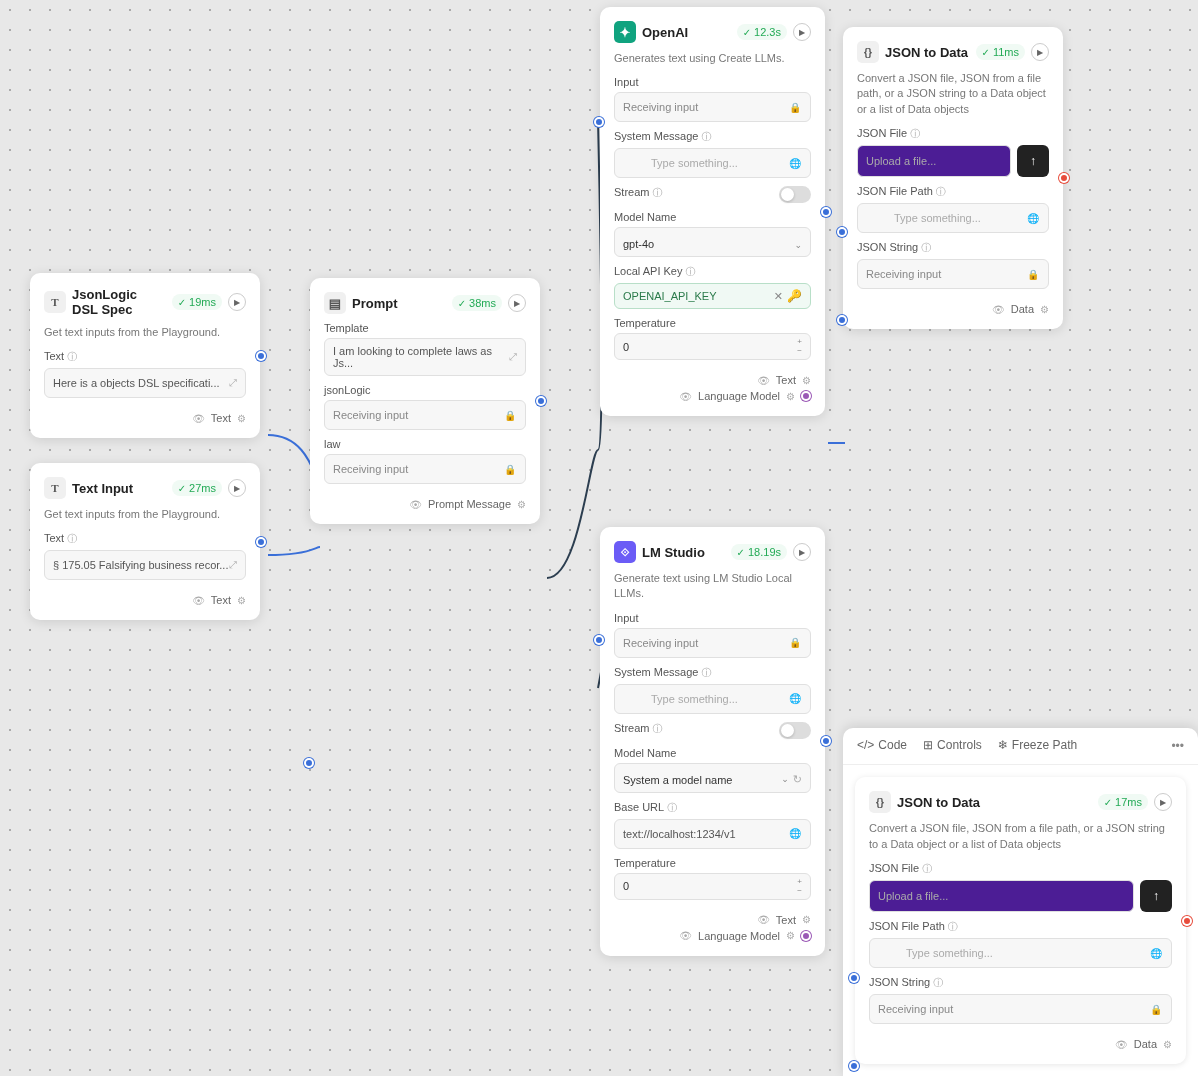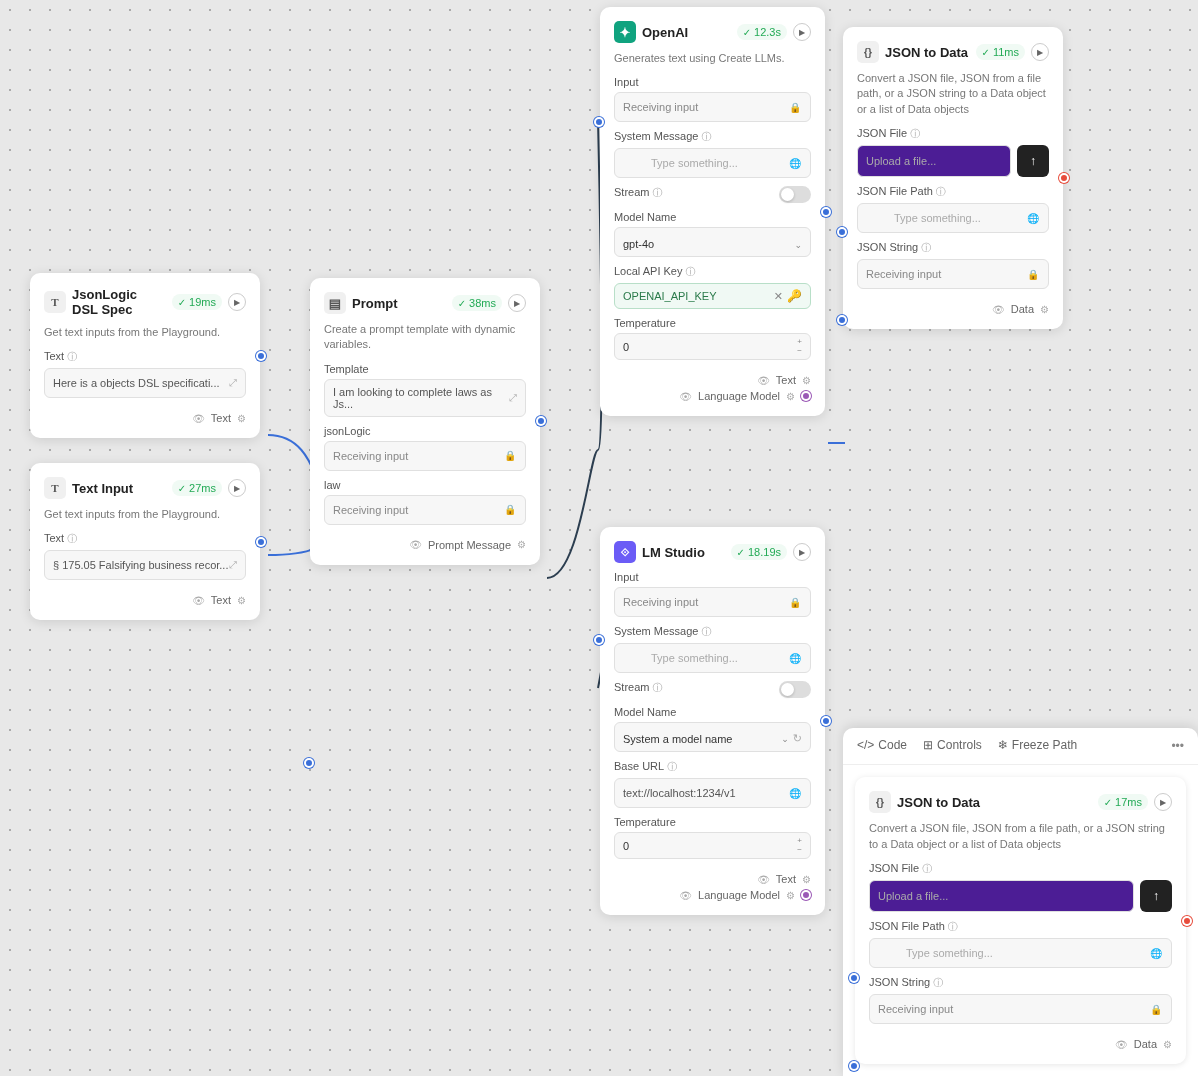--- a/index.html
+++ b/index.html
@@ -378,21 +378,20 @@
 <div class="node-card" style="left:310px; top:278px; width:230px;">
   <div class="node-header">
     <div class="node-icon icon-prompt" style="background:#f0f0f0; font-size:13px;">▤</div>
     <span class="node-title">Prompt</span>
     <div class="badge">
       <span class="badge-check">✓</span>
       <span>38ms</span>
     </div>
     <div class="run-btn">▶</div>
   </div>
-  <div class="node-desc">Create a prompt template with dynamic variables.</div>
 
   <div class="field-label">
     <span>Template</span>
   </div>
   <div class="field-input">
     <span>I am looking to complete laws as Js...</span>
     <span class="expand-icon">⤢</span>
   </div>
 
   <div class="field-label">
@@ -559,20 +558,21 @@
 <div class="node-card" style="left:600px; top:527px; width:225px;">
   <div class="node-header">
     <div class="node-icon icon-lm" style="font-size:11px;">⟐</div>
     <span class="node-title">LM Studio</span>
     <div class="badge">
       <span class="badge-check">✓</span>
       <span>18.19s</span>
     </div>
     <div class="run-btn">▶</div>
   </div>
+  <div class="node-desc">Generate text using LM Studio Local LLMs.</div>
 
   <div class="field-label">
       <span>Input</span>
     </div>
   <div class="field-input locked">
     <span>Receiving input</span>
     <span class="lock-icon">🔒</span>
   </div>
   <div class="dot dot-blue" style="left:-6px; top:108px;"></div>
 

